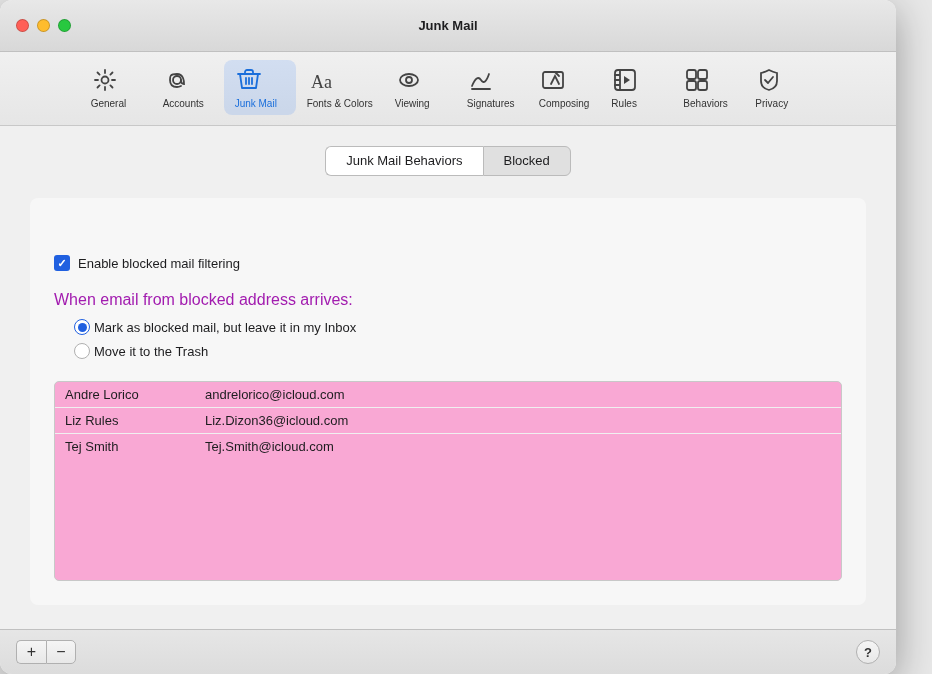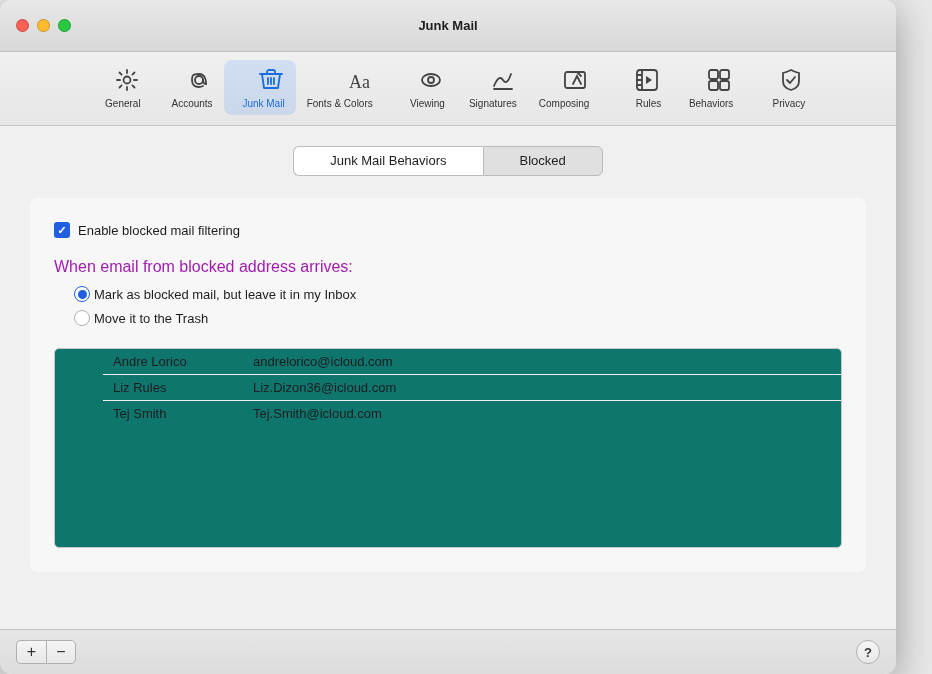--- a/index.html
+++ b/index.html
@@ -69,21 +69,21 @@
       align-items: center;
       justify-content: center;
       padding: 8px 0 10px;
       gap: 0;
       flex-shrink: 0;
     }
 
     .toolbar-item {
       display: flex;
       flex-direction: column;
-      align-items: flex-end;
+      align-items: flex-start;
       gap: 4px;
       padding: 6px 11px;
       border-radius: 8px;
       cursor: pointer;
       min-width: 72px;
     }
 
     .toolbar-item.active {
       background: rgba(0,100,255,0.12);
     }
@@ -123,21 +123,21 @@
     
     .segmented-control {
       display: flex;
       justify-content: center;
       margin-bottom: 22px;
     }
 
     .seg-btn {
       background: #e0e0e0;
       border: 1px solid #bbb;
-      padding: 5px 36px;
+      padding: 5px 20px;
       font-size: 13px;
       cursor: pointer;
       color: #1d1d1f;
       line-height: 1.4;
     }
 
     .seg-btn:first-child {
       border-radius: 6px 0 0 6px;
       border-right: none;
       background: #fff;
@@ -153,20 +153,21 @@
       border-radius: 8px;
       padding: 24px;
     }
 
     
     .checkbox-row {
       display: flex;
       align-items: center;
       gap: 8px;
       margin-bottom: 20px;
+      margin-top: 33px;
     }
 
     .checkbox-custom {
       width: 16px;
       height: 16px;
       background: #2060e0;
       border-radius: 3px;
       display: flex;
       align-items: center;
       justify-content: center;
@@ -230,26 +231,25 @@
     }
 
     
     .blocked-label {
       font-size: 13px;
       color: #1d1d1f;
       margin-bottom: 8px;
     }
 
     .blocked-list {
-      background: #0f766e;
+      background: #f9a8d4;
       border: 1px solid #c8c8c8;
       border-radius: 5px;
       overflow: hidden;
       height: 200px;
-      padding-left: 48px;
     }
 
     .blocked-entry {
       display: grid;
       grid-template-columns: 140px 1fr;
       padding: 5px 10px;
       font-size: 13px;
       color: #1d1d1f;
       border-bottom: 1px solid #f0f0f0;
     }

